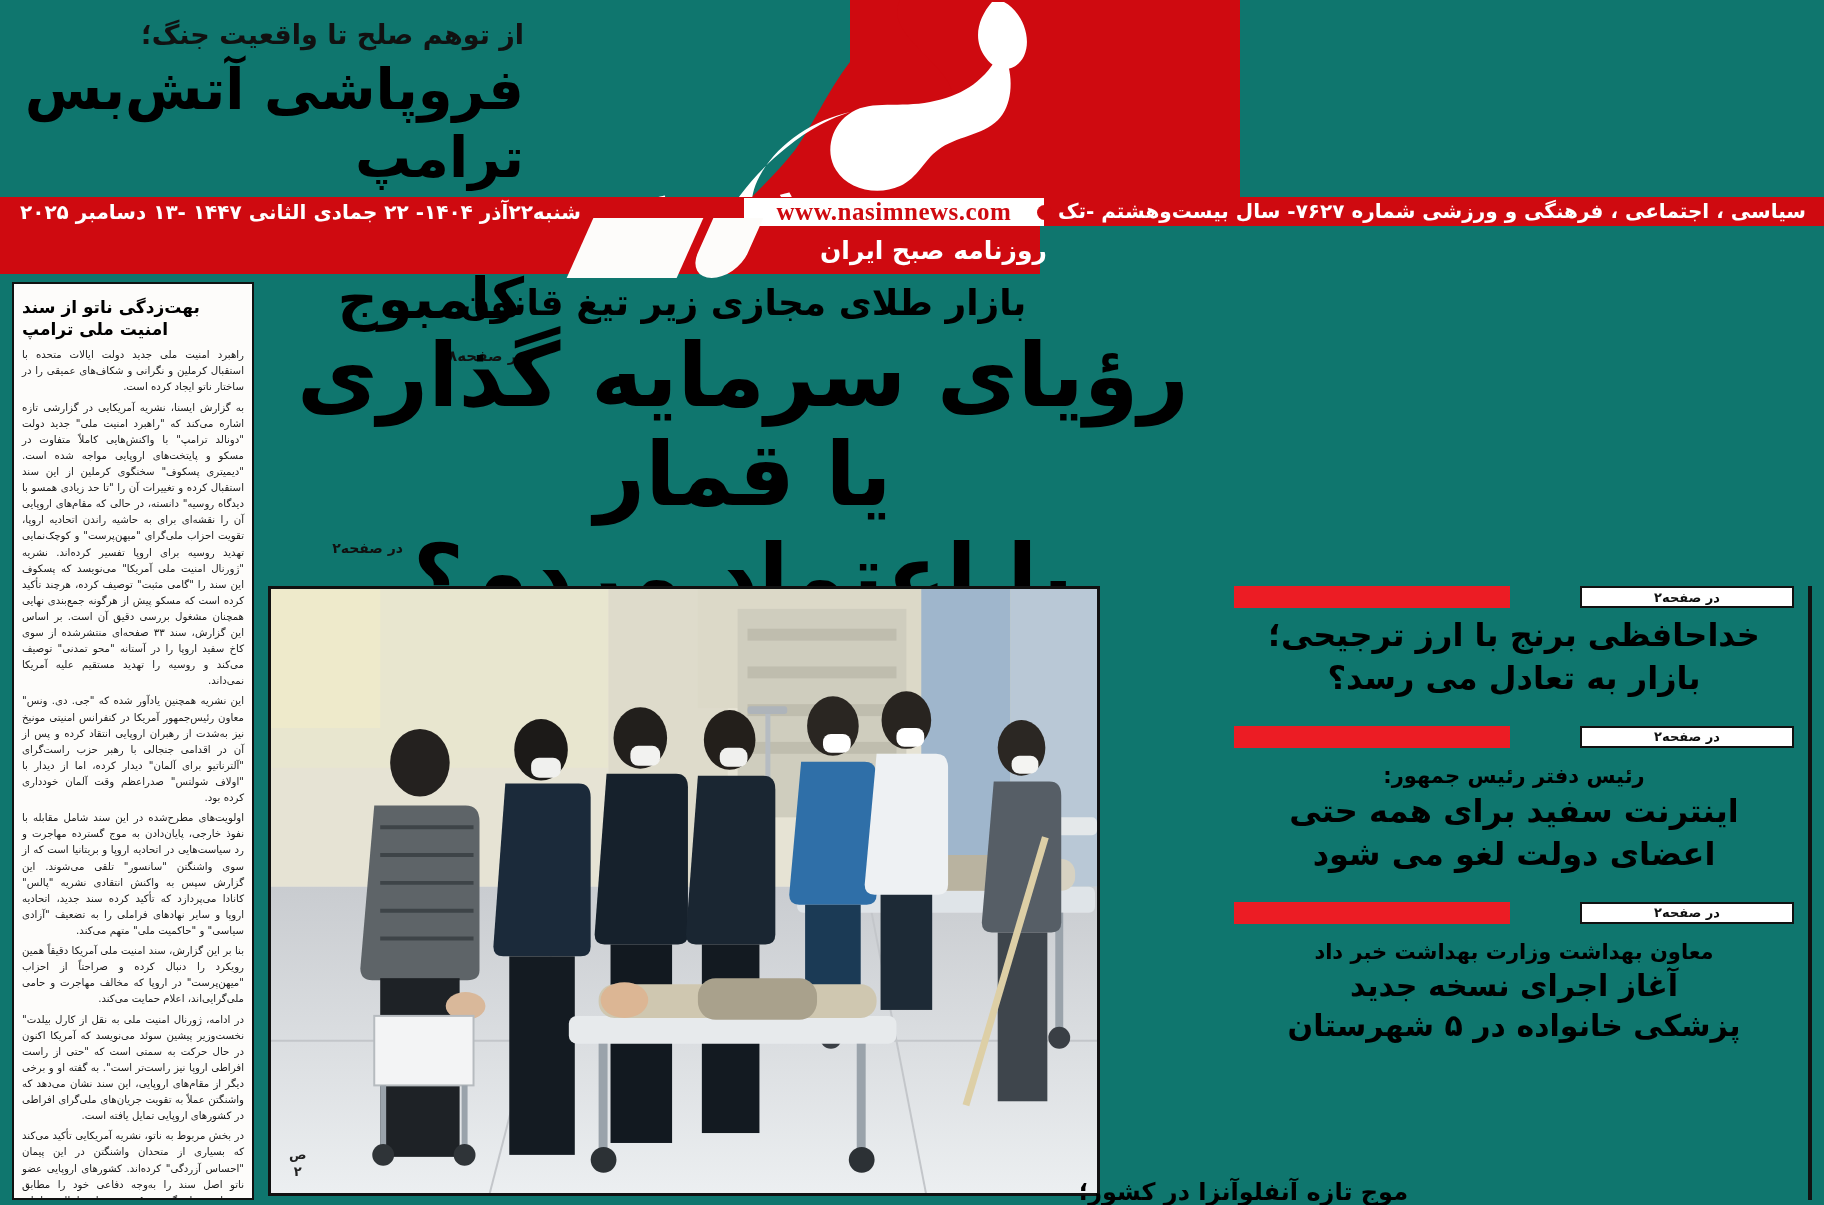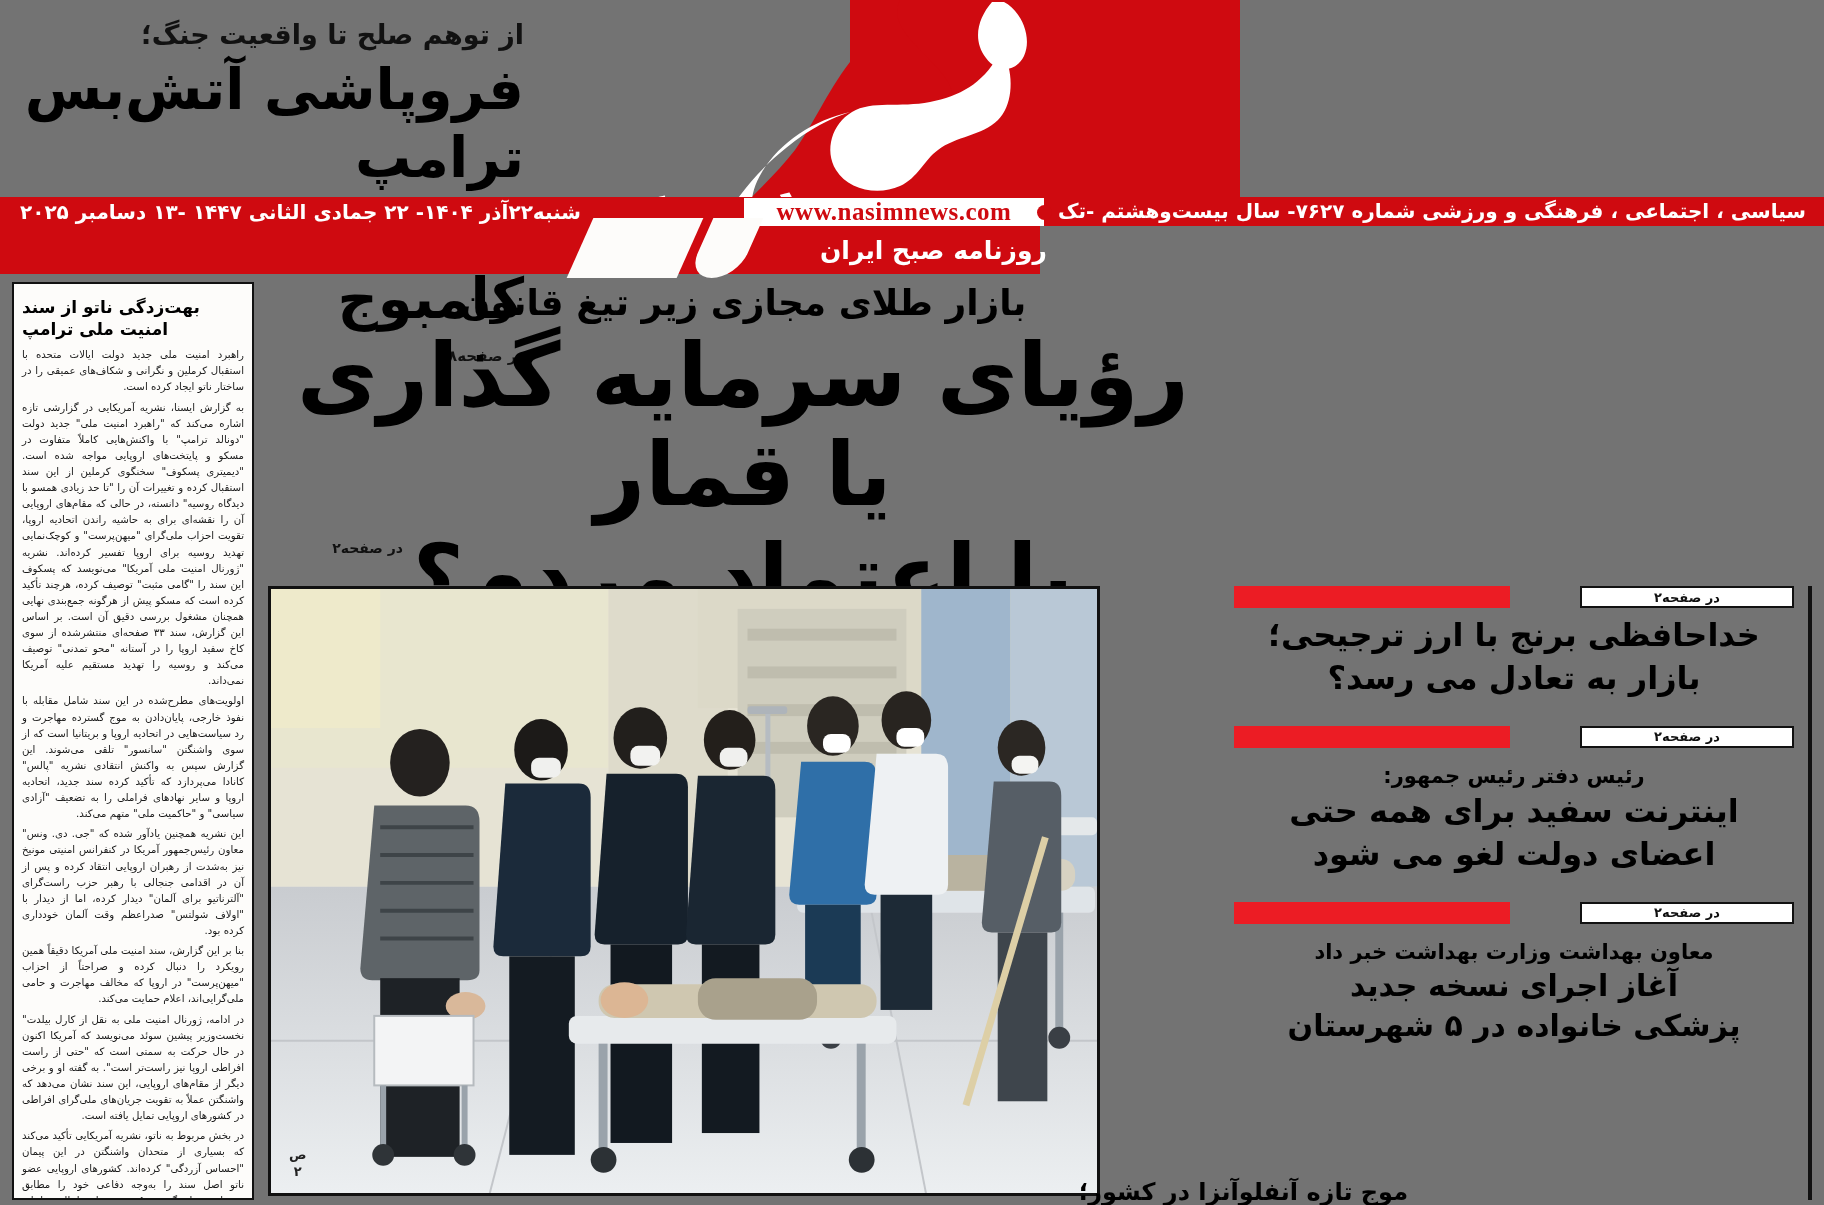--- a/index.html
+++ b/index.html
@@ -7,21 +7,21 @@
     width: 1824px;
     height: 1205px;
     background: #fdfcfa;
     font-family: "DejaVu Sans", "Liberation Sans", sans-serif;
     overflow: hidden;
   }
   .page {
     position: relative;
     width: 1824px;
     height: 1205px;
-    background: #737373;
+    background: #0f766e;
   }
 
   
   .top-area {
     position: absolute;
     top: 0; left: 0;
     width: 1824px;
     height: 226px;
   }
 
@@ -376,22 +376,22 @@
     <div class="subbanner-text">روزنامه صبح ایران</div>
   </div>
 
   <div class="content">
 
     <div class="left-col">
       <div class="left-headline">بهت‌زدگی ناتو از سند امنیت ملی ترامپ</div>
       <div class="left-body">
         <p>راهبرد امنیت ملی جدید دولت ایالات متحده با استقبال کرملین و نگرانی و شکاف‌های عمیقی را در ساختار ناتو ایجاد کرده است.</p>
         <p>به گزارش ایسنا، نشریه آمریکایی در گزارشی تازه اشاره می‌کند که "راهبرد امنیت ملی" جدید دولت "دونالد ترامپ" با واکنش‌هایی کاملاً متفاوت در مسکو و پایتخت‌های اروپایی مواجه شده است. "دیمیتری پسکوف" سخنگوی کرملین از این سند استقبال کرده و تغییرات آن را "تا حد زیادی همسو با دیدگاه روسیه" دانسته، در حالی که مقام‌های اروپایی آن را نقشه‌ای برای به حاشیه راندن اتحادیه اروپا، تقویت احزاب ملی‌گرای "میهن‌پرست" و کوچک‌نمایی تهدید روسیه برای اروپا تفسیر کرده‌اند. نشریه "ژورنال امنیت ملی آمریکا" می‌نویسد که پسکوف این سند را "گامی مثبت" توصیف کرده، هرچند تأکید کرده است که مسکو پیش از هرگونه جمع‌بندی نهایی همچنان مشغول بررسی دقیق آن است. بر اساس این گزارش، سند ۳۳ صفحه‌ای منتشرشده از سوی کاخ سفید اروپا را در آستانه "محو تمدنی" توصیف می‌کند و روسیه را تهدید مستقیم علیه آمریکا نمی‌داند.</p>
+        <p>این نشریه همچنین یادآور شده که "جی. دی. ونس" معاون رئیس‌جمهور آمریکا در کنفرانس امنیتی مونیخ نیز به‌شدت از رهبران اروپایی انتقاد کرده و پس از آن در اقدامی جنجالی با رهبر حزب راست‌گرای "آلترناتیو برای آلمان" دیدار کرده، اما از دیدار با "اولاف شولتس" صدراعظم وقت آلمان خودداری کرده بود.</p>
         <p>اولویت‌های مطرح‌شده در این سند شامل مقابله با نفوذ خارجی، پایان‌دادن به موج گسترده مهاجرت و رد سیاست‌هایی در اتحادیه اروپا و بریتانیا است که از سوی واشنگتن "سانسور" تلقی می‌شوند. این گزارش سپس به واکنش انتقادی نشریه "پالس" کانادا می‌پردازد که تأکید کرده سند جدید، اتحادیه اروپا و سایر نهادهای فراملی را به تضعیف "آزادی سیاسی" و "حاکمیت ملی" متهم می‌کند.</p>
-        <p>این نشریه همچنین یادآور شده که "جی. دی. ونس" معاون رئیس‌جمهور آمریکا در کنفرانس امنیتی مونیخ نیز به‌شدت از رهبران اروپایی انتقاد کرده و پس از آن در اقدامی جنجالی با رهبر حزب راست‌گرای "آلترناتیو برای آلمان" دیدار کرده، اما از دیدار با "اولاف شولتس" صدراعظم وقت آلمان خودداری کرده بود.</p>
         <p>بنا بر این گزارش، سند امنیت ملی آمریکا دقیقاً همین رویکرد را دنبال کرده و صراحتاً از احزاب "میهن‌پرست" در اروپا که مخالف مهاجرت و حامی ملی‌گرایی‌اند، اعلام حمایت می‌کند.</p>
         <p>در ادامه، ژورنال امنیت ملی به نقل از کارل بیلدت" نخست‌وزیر پیشین سوئد می‌نویسد که آمریکا اکنون در حال حرکت به سمتی است که "حتی از راست افراطی اروپا نیز راست‌تر است". به گفته او و برخی دیگر از مقام‌های اروپایی، این سند نشان می‌دهد که واشنگتن عملاً به تقویت جریان‌های ملی‌گرای افراطی در کشورهای اروپایی تمایل یافته است.</p>
         <p>در بخش مربوط به ناتو، نشریه آمریکایی تأکید می‌کند که بسیاری از متحدان واشنگتن در این پیمان "احساس آزردگی" کرده‌اند. کشورهای اروپایی عضو ناتو اصل سند را به‌وجه دفاعی خود را مطابق درخواست واشنگتن به ۵ درصد تولید ناخالص داخلی افزایش دهند؛ اقدامی که به نوشته گزارش، عمدتاً با هدف حفظ حمایت افکار عمومی آمریکا، به‌ویژه پایگاه رأی ترامپ، انجام شد.</p>
 
       </div>
     </div>
 
     <div class="center-col">
       <div class="main-kicker">بازار طلای مجازی زیر تیغ قانون</div>
       <div class="main-headline">رؤیای سرمایه گذاری یا قمار</div>

